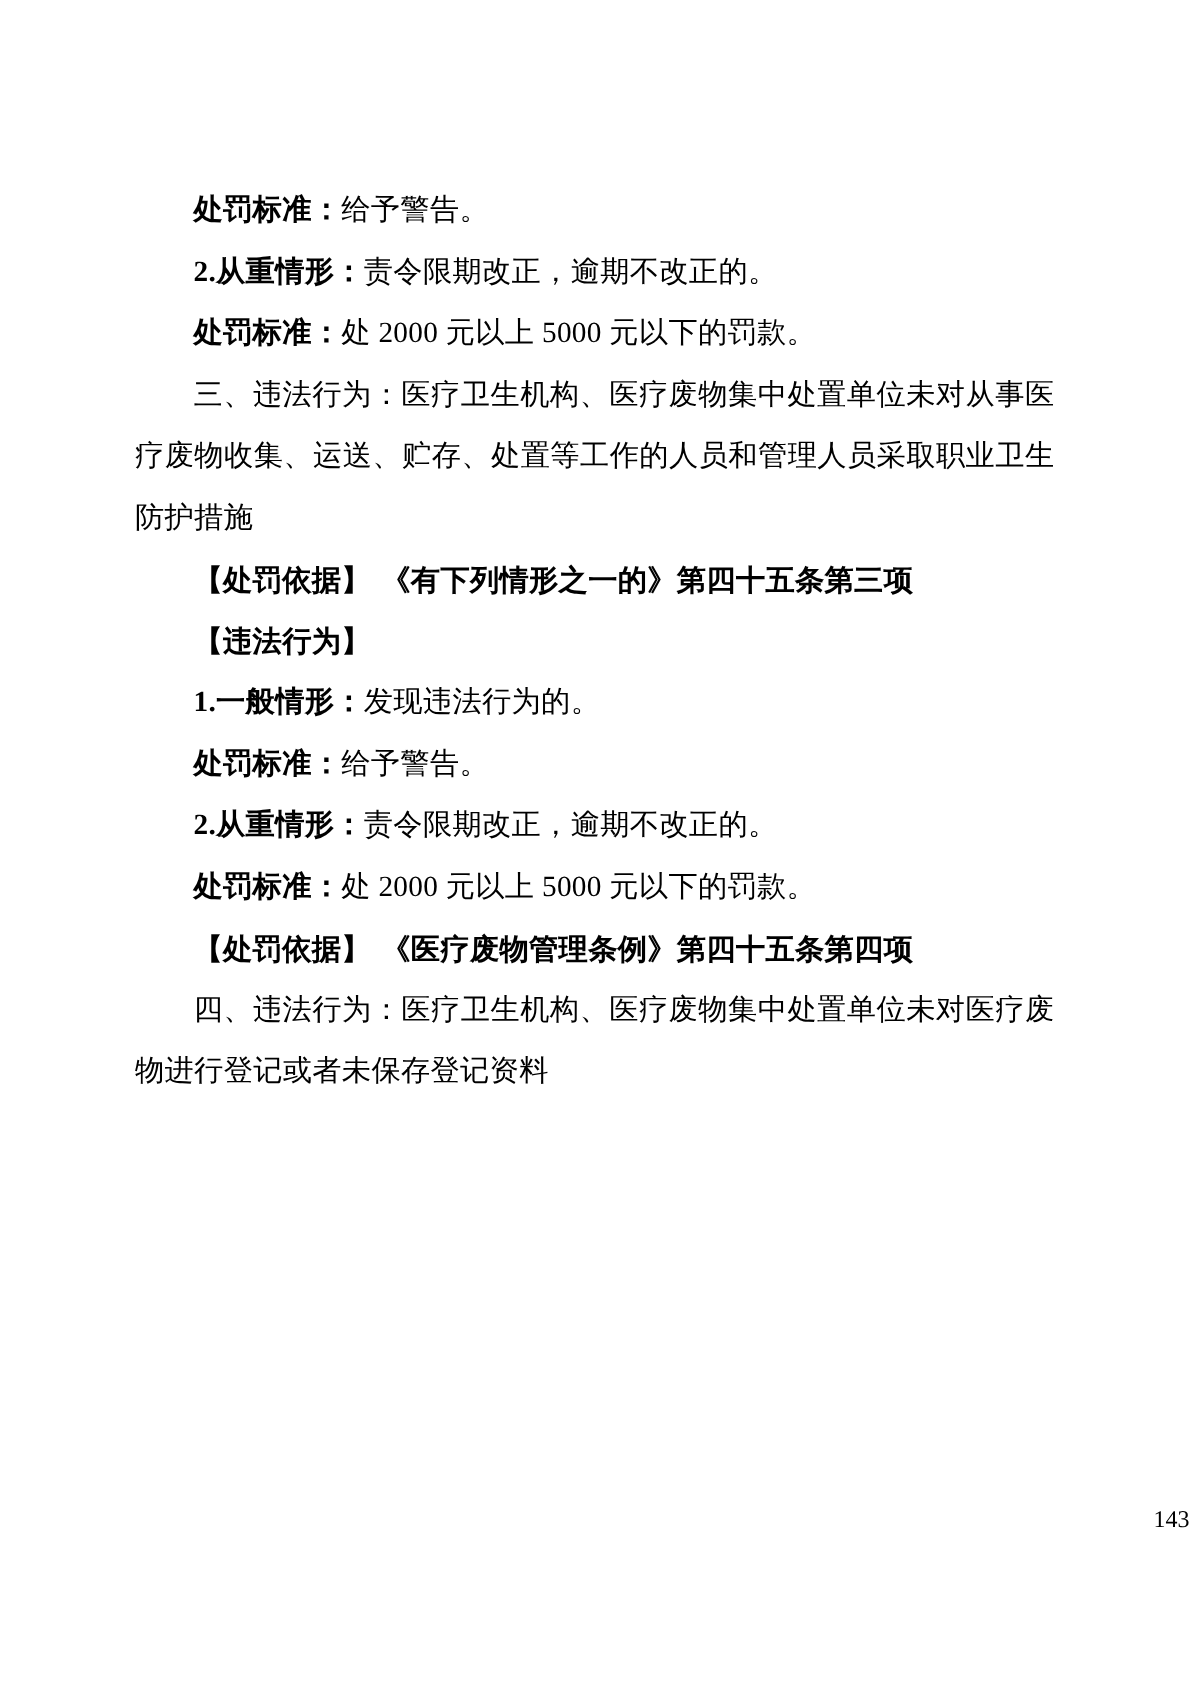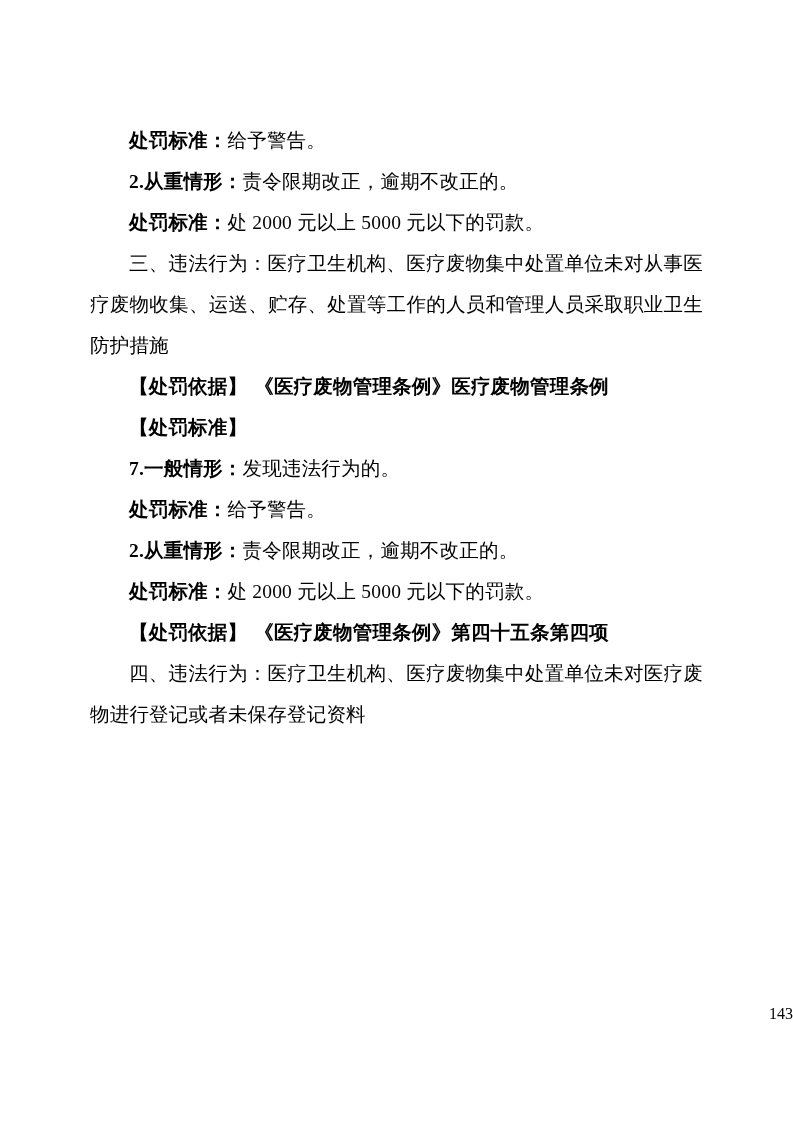--- a/index.html
+++ b/index.html
@@ -69,27 +69,27 @@
     <p class="para indent2">
       <span class="label-bold">2.从重情形：</span><span>责令限期改正，逾期不改正的。</span>
     </p>
 
     <p class="para indent2">
       <span class="label-bold">处罚标准：</span><span>处 2000 元以上 5000 元以下的罚款。</span>
     </p>
 
     <p class="para indent2">三、违法行为：医疗卫生机构、医疗废物集中处置单位未对从事医疗废物收集、运送、贮存、处置等工作的人员和管理人员采取职业卫生防护措施</p>
 
-    <p class="para indent2 heiti">【处罚依据】 《医疗废物管理条例》医疗废物管理条例</p>
+    <p class="para indent2 heiti">【处罚依据】 《有下列情形之一的》第四十五条第三项</p>
 
 
-    <p class="para indent2 heiti">【处罚标准】</p>
+    <p class="para indent2 heiti">【违法行为】</p>
 
     <p class="para indent2">
-      <span class="label-bold">7.一般情形：</span><span>发现违法行为的。</span>
+      <span class="label-bold">1.一般情形：</span><span>发现违法行为的。</span>
     </p>
 
     <p class="para indent2">
       <span class="label-bold">处罚标准：</span><span>给予警告。</span>
     </p>
 
     <p class="para indent2">
       <span class="label-bold">2.从重情形：</span><span>责令限期改正，逾期不改正的。</span>
     </p>
 

